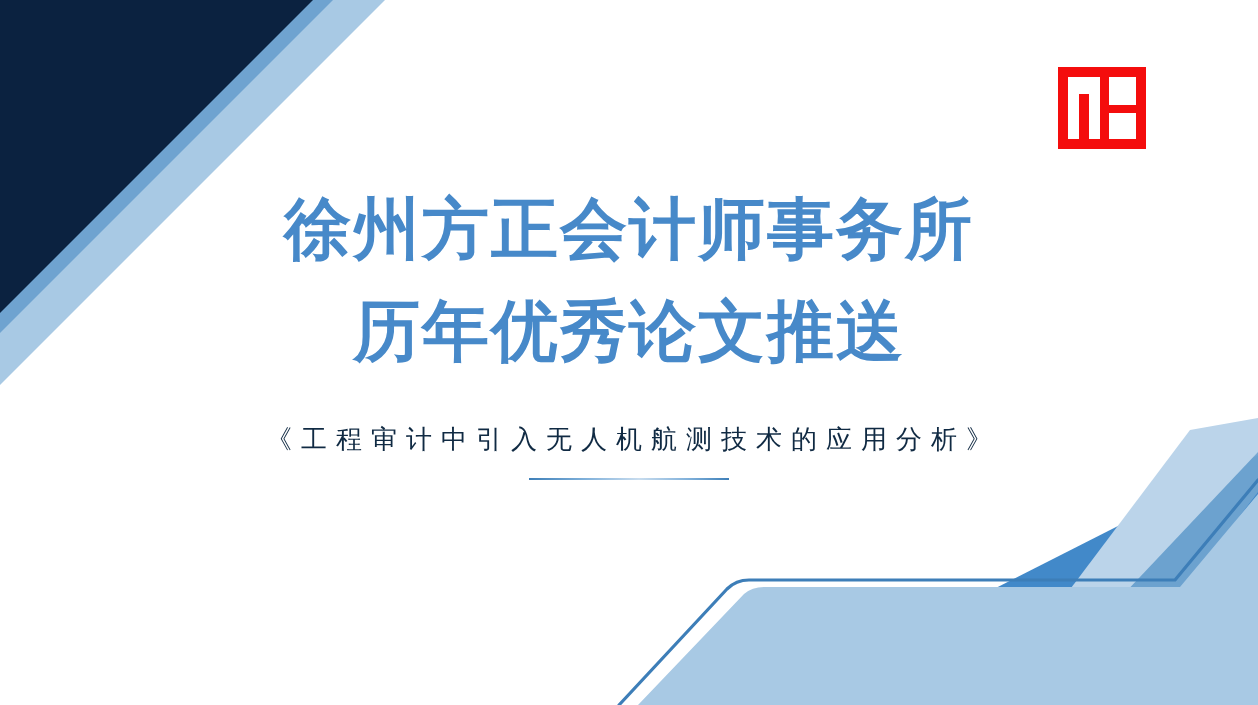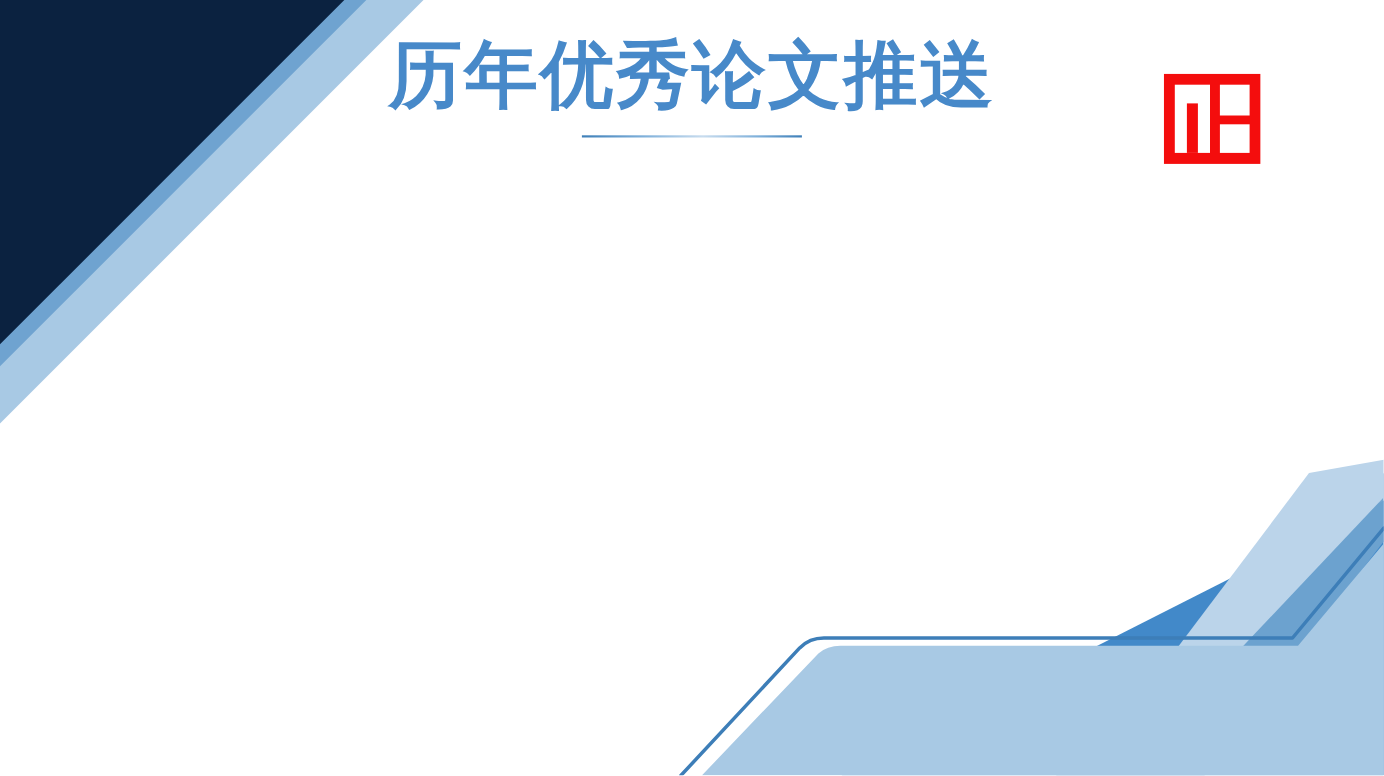--- a/index.html
+++ b/index.html
@@ -142,21 +142,23 @@
 
     <rect x="21" y="27" width="10" height="45" fill="#F40D0D"></rect>
 
     <rect x="51" y="10" width="27" height="28" fill="#ffffff"></rect>
 
     <rect x="51" y="46" width="27" height="26" fill="#ffffff"></rect>
   </svg>
 
   <div id="title-block">
 
+    <div class="title-line" id="title-line-1">徐州方正会计师事务所</div>
 
     <div class="title-line" id="title-line-2">历年优秀论文推送</div>
 
+    <div id="subtitle">《工程审计中引入无人机航测技术的应用分析》</div>
 
     <div id="subtitle-divider"></div>
 
   </div>
 
 </div>
 
 </body></html>

